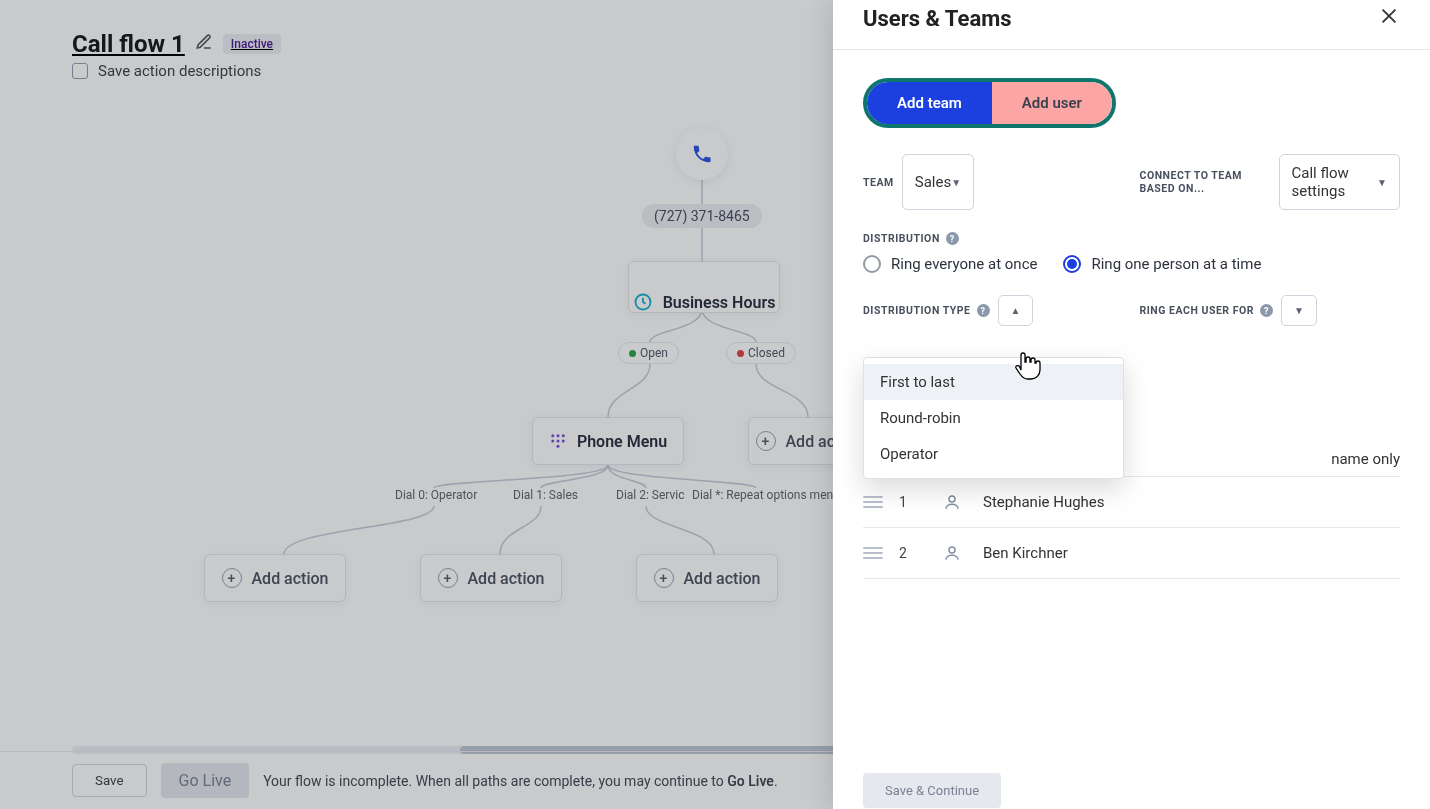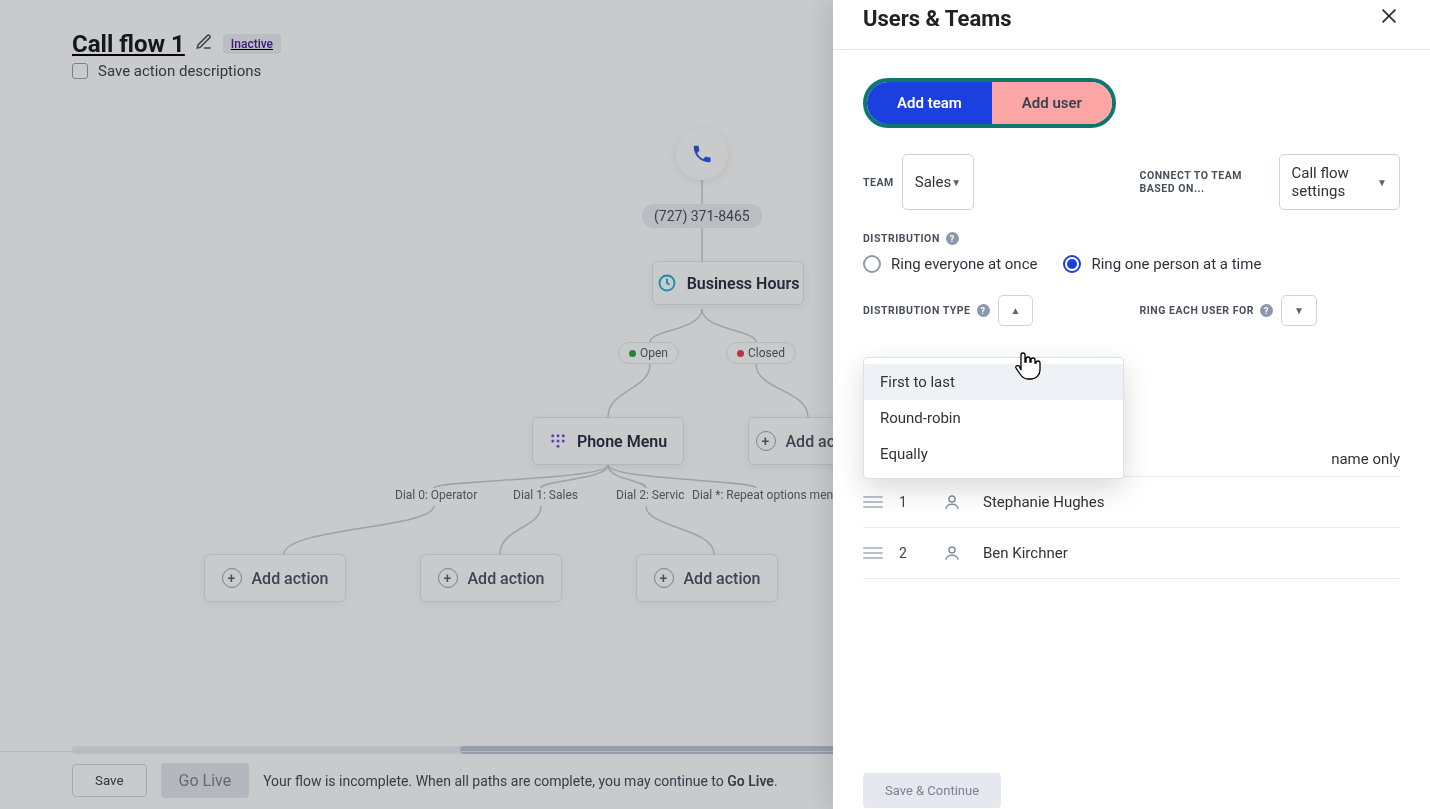--- a/index.html
+++ b/index.html
@@ -14,21 +14,21 @@
   .show-desc-row { position: absolute; top: 62px; left: 72px; display: flex; align-items: center; gap: 10px; color: #444; font-size: 15px; }
   .cbx { width: 16px; height: 16px; border: 1.5px solid #95a0b1; border-radius: 3px; background: #fff; }
 
   .flow { position: absolute; top: 120px; left: 0; right: 0; bottom: 60px; }
   .flow svg.connectors { position: absolute; top: 0; left: 0; width: 100%; height: 100%; }
 
   .phone-circle { position: absolute; top: 8px; left: 676px; width: 52px; height: 52px; border-radius: 50%; background: #fff; box-shadow: 0 2px 8px rgba(0,0,0,.08); display:flex; align-items:center; justify-content:center; color:#2d56e6; }
   .num-pill  { position: absolute; top: 84px; left: 642px; background:#eceff3; color:#495061; font-size:14px; padding:4px 12px; border-radius:12px; }
 
   .node-card { position:absolute; background:#fff; border:1px solid #e2e6ee; border-radius:6px; box-shadow:0 2px 8px rgba(0,0,0,.06); display:flex; align-items:center; justify-content:center; gap:10px; font-weight:600; color:#2b3240; }
-  .biz-hours { top: 141px; left: 652px; width: 152px; height: 44px; }
+  .biz-hours { top: 141px; left: 628px; width: 152px; height: 52px; align-items: flex-end; }
   .phone-menu { top: 297px; left: 532px; width: 152px; height: 48px; }
   .add-action-node { top: 297px; left: 748px; width: 122px; height: 48px; font-weight:500; color:#4d5563; }
   .add-action-small { position:absolute; width: 142px; height: 48px; top:434px; background:#fff; border:1px solid #e2e6ee; border-radius:6px; box-shadow:0 2px 8px rgba(0,0,0,.06); display:flex; align-items:center; justify-content:center; gap:10px; font-weight:500; color:#4d5563; }
 
   .status-dot { width:7px; height:7px; border-radius:50%; display:inline-block; margin-right:4px; }
   .status-pill { position:absolute; background:#fff; border:1px solid #e4e8ef; border-radius:12px; font-size:12px; color:#535a68; padding:3px 10px; display:flex; align-items:center; }
   .open-pill { top: 222px; left: 618px; } .open-pill .status-dot{ background:#2aa746; }
   .closed-pill{ top: 222px; left: 726px; } .closed-pill .status-dot{ background:#e4434b; }
 
   .dial-label { position:absolute; font-size:12px; color:#666; top: 368px; white-space:nowrap; }
@@ -274,21 +274,21 @@
           <span>DISTRIBUTION TYPE</span>
           <span class="help-dot">?</span>
         </div>
         <div class="select" style="position:relative">
           <span></span>
           <span class="caret">▲</span>
         </div>
         <div class="dd-menu" style="top:62px">
           <div class="dd-item hov">First to last</div>
           <div class="dd-item">Round-robin</div>
-          <div class="dd-item">Equally</div>
+          <div class="dd-item">Operator</div>
         </div>
         <div class="hand-cursor">
           <svg width="28" height="32" viewBox="0 0 28 32" fill="#fff" stroke="#000" stroke-width="1.3">
               <path d="M10 3c1 0 2 .8 2 2v7h1V9c0-1 .9-2 2-2s2 1 2 2v3h1v-2c0-1 .9-2 2-2s2 1 2 2v3h1c0-1 .9-2 2-2s2 1 2 2v7c0 5-4 9-9 9h-3c-4 0-6-2-8-5l-4-6c-.6-1 .1-2.2 1.2-2.4 1-.2 1.9.3 2.4 1.1L8 20V5c0-1.1.9-2 2-2z"></path>
             </svg>
         </div>
       </div>
       <div class="field">
         <div class="field-label">
           <span>RING EACH USER FOR</span>

